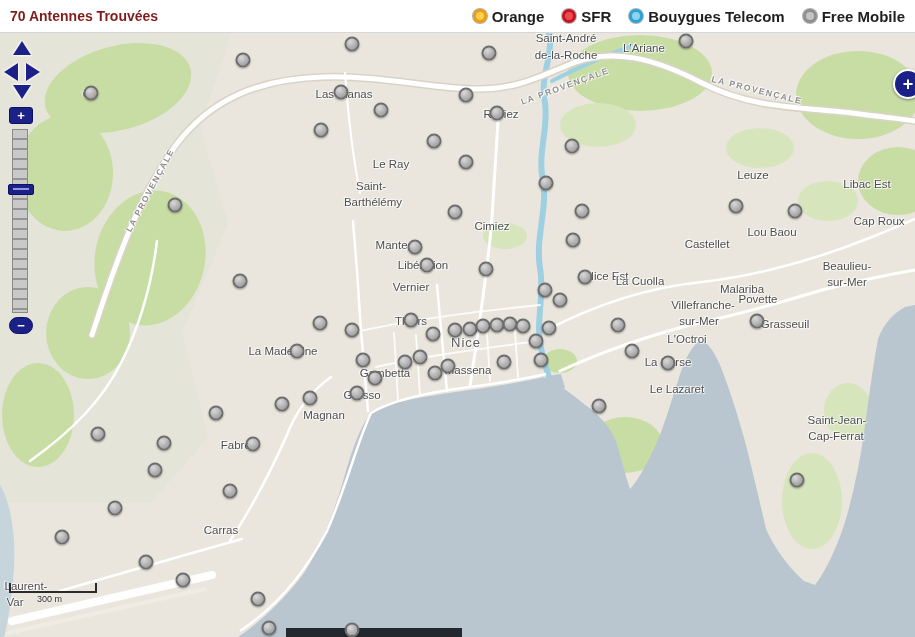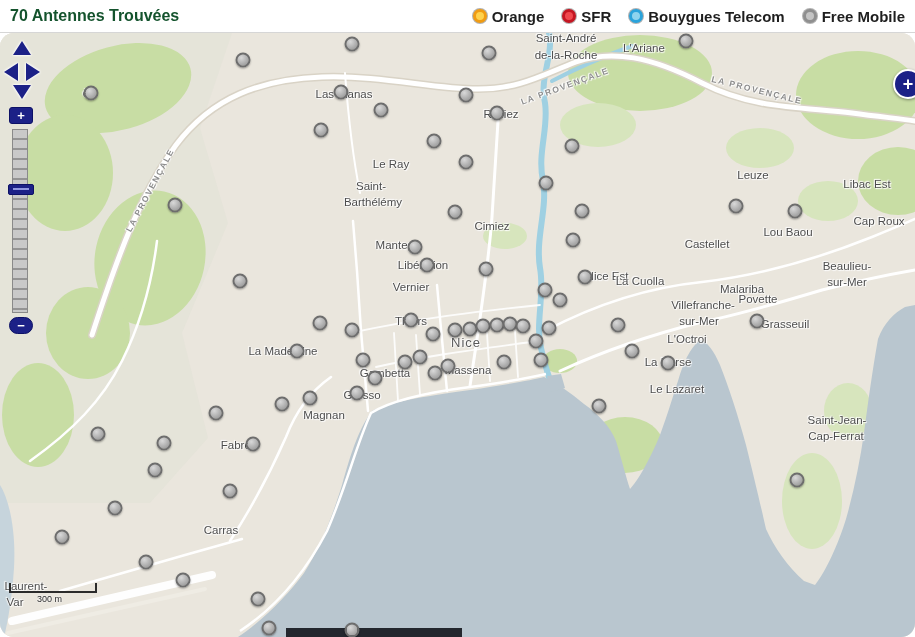--- a/index.html
+++ b/index.html
@@ -3,30 +3,30 @@
 <meta charset="utf-8">
 <style>
   html,body{margin:0;padding:0;width:915px;height:637px;overflow:hidden;
     font-family:"Liberation Sans",sans-serif;background:#fff;}
   .app{position:relative;width:915px;height:637px;overflow:hidden;}
 
   
   .topbar{position:absolute;top:0;left:0;right:0;height:33px;background:#fff;
     border-bottom:1px solid #d6d6d6;display:flex;align-items:center;
     justify-content:space-between;padding:0 10px;box-sizing:border-box;z-index:60;}
-  .title{font-weight:bold;font-size:16px;color:#14532d;}
+  .title{font-weight:bold;font-size:14px;color:#7f1d1d;}
   .legend{display:flex;align-items:center;gap:18px;}
   .legend-item{display:flex;align-items:center;gap:5px;cursor:pointer;}
   .legend-dot{width:8px;height:8px;border-radius:50%;border:3px solid;
     box-shadow:0 0 0 1px rgba(0,0,0,.3);}
   .legend-label{font-size:15px;font-weight:bold;color:#1e1e1e;white-space:nowrap;}
 
   
   .map{position:absolute;top:33px;left:0;width:915px;height:604px;overflow:hidden;
-    background:var(--land,#eae6dd);cursor:grab;border-radius:14px;}
+    background:var(--land,#eae6dd);cursor:grab;}
   svg.base{position:absolute;left:0;top:0;}
 
   .map-label{position:absolute;transform:translate(-50%,-50%);font-size:11.5px;
     color:var(--label,#4d4d4d);white-space:nowrap;z-index:5;pointer-events:none;
     text-shadow:0 0 2px #fff,0 0 2px #fff,1px 1px 1px #fff,-1px -1px 1px #fff;}
   .map-label.big{font-size:13px;letter-spacing:1px;color:#5a5a5a;}
   .map-label.road{font-size:8.5px;font-weight:bold;letter-spacing:1.6px;color:#8d8d8d;}
 
   .antenna-marker{position:absolute;width:11px;height:11px;border-radius:50%;
     transform:translate(-50%,-50%);z-index:10;cursor:pointer;
@@ -157,21 +157,21 @@
         <div class="map-label" style="left: 566px; top: 22px;">de-la-Roche</div>
         <div class="map-label" style="left: 644px; top: 15px;">L'Ariane</div>
         <div class="map-label" style="left: 344px; top: 61px;">Las Planas</div>
         <div class="map-label" style="left: 501px; top: 81px;">Rimiez</div>
         <div class="map-label" style="left: 391px; top: 131px;">Le Ray</div>
         <div class="map-label" style="left: 371px; top: 153px;">Saint-</div>
         <div class="map-label" style="left: 373px; top: 169px;">Barthélémy</div>
         <div class="map-label" style="left: 753px; top: 142px;">Leuze</div>
         <div class="map-label" style="left: 867px; top: 151px;">Libac Est</div>
         <div class="map-label" style="left: 879px; top: 188px;">Cap Roux</div>
-        <div class="map-label" style="left: 788px; top: 199px;">Lou Baou</div>
+        <div class="map-label" style="left: 772px; top: 199px;">Lou Baou</div>
         <div class="map-label" style="left: 492px; top: 193px;">Cimiez</div>
         <div class="map-label" style="left: 707px; top: 211px;">Castellet</div>
         <div class="map-label" style="left: 398px; top: 212px;">Mantega</div>
         <div class="map-label" style="left: 423px; top: 232px;">Libération</div>
         <div class="map-label" style="left: 411px; top: 254px;">Vernier</div>
         <div class="map-label" style="left: 607px; top: 243px;">Nice Est</div>
         <div class="map-label" style="left: 640px; top: 248px;">La Cuolla</div>
         <div class="map-label" style="left: 742px; top: 248px; margin-top: 8px;">Malariba</div>
         <div class="map-label" style="left: 847px; top: 233px;">Beaulieu-</div>
         <div class="map-label" style="left: 847px; top: 249px;">sur-Mer</div>

